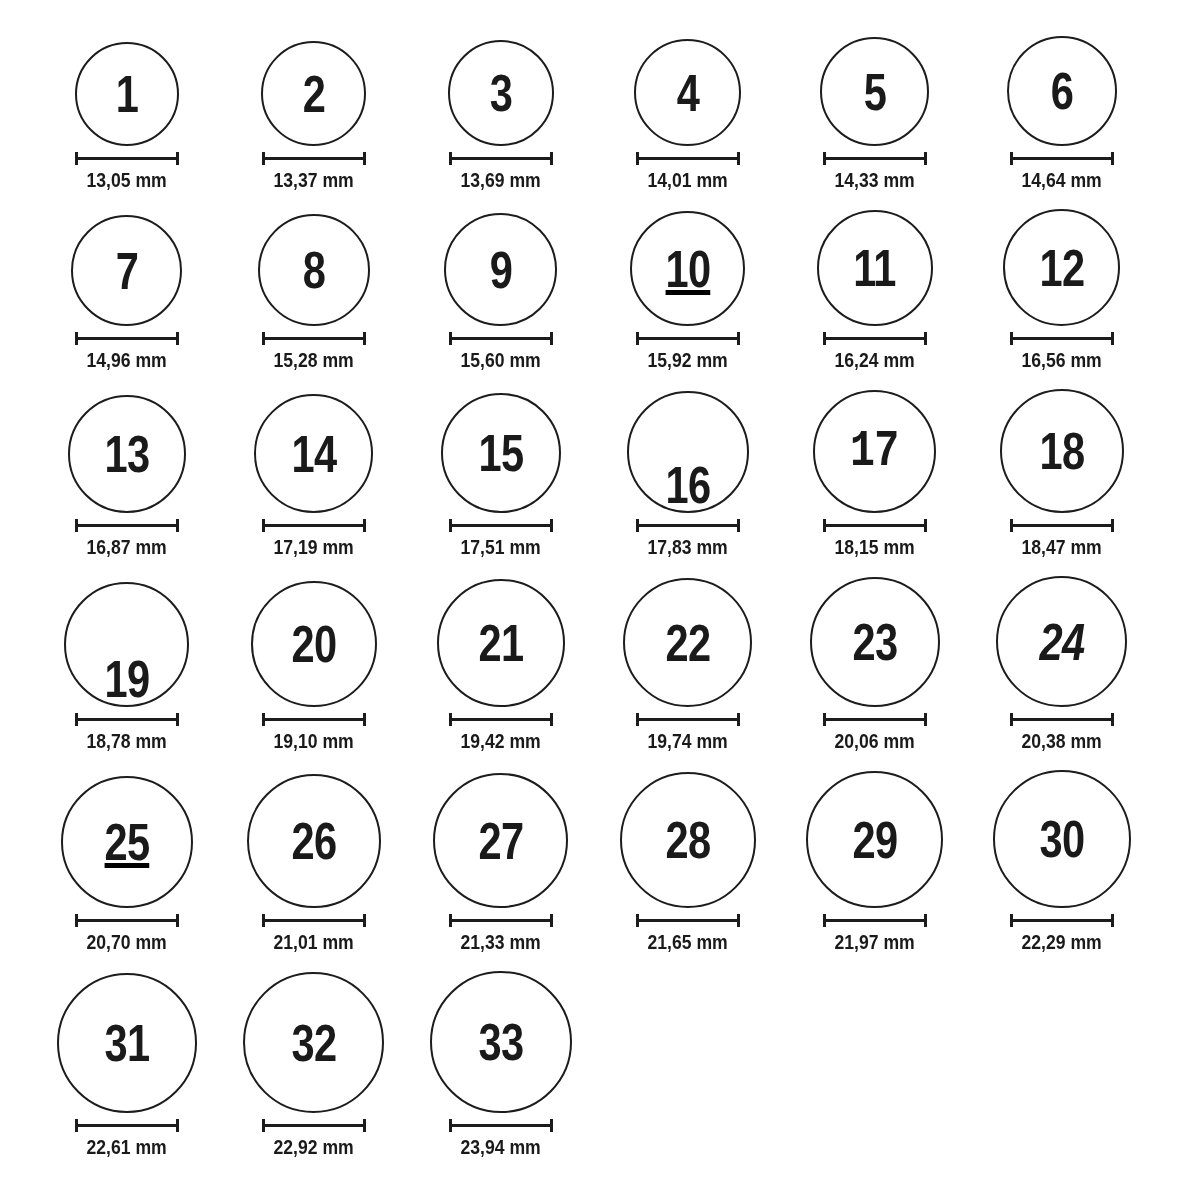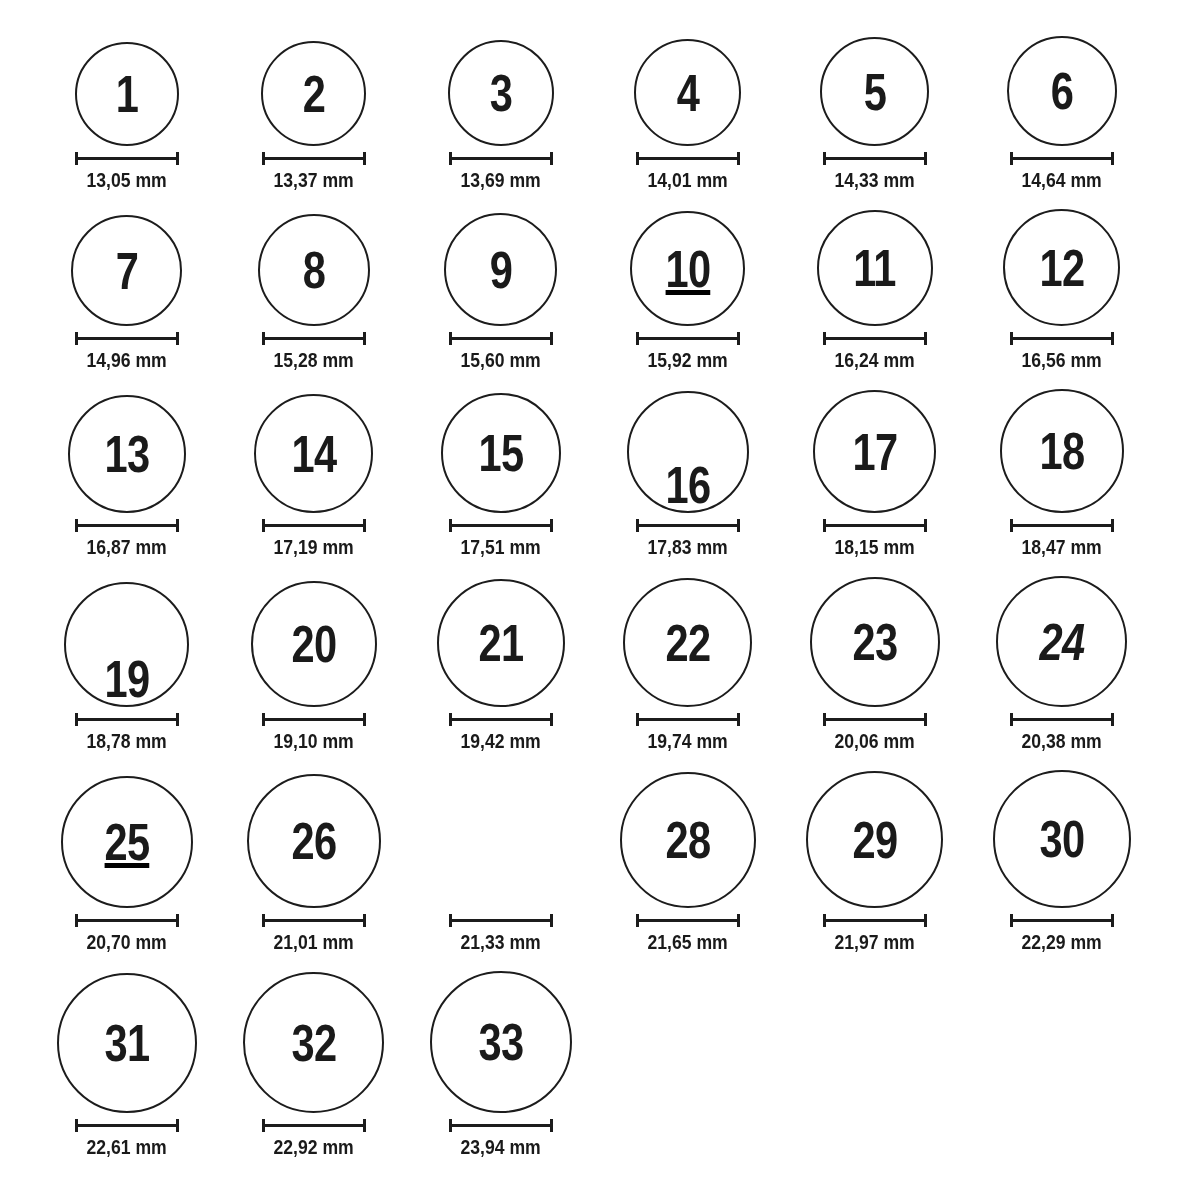--- a/index.html
+++ b/index.html
@@ -220,21 +220,21 @@
       <div class="cell">
     <div class="circle" style="width: 122px; height: 122px; align-items: flex-end;">
       <span class="num">16</span>
     </div>
     <div class="measure">
       <div class="bar"></div>
     </div>
     <div class="label">17,83 mm</div>
   </div>
       <div class="cell">
-    <div class="circle" style="width: 123px; height: 123px;">
+    <div class="circle" style="width: 123px; height: 123px; font-family: Liberation Mono, monospace;">
       <span class="num">17</span>
     </div>
     <div class="measure">
       <div class="bar"></div>
     </div>
     <div class="label">18,15 mm</div>
   </div>
       <div class="cell">
     <div class="circle" style="width: 124px; height: 124px;">
       <span class="num">18</span>
@@ -314,20 +314,23 @@
       <div class="cell">
     <div class="circle" style="width: 134px; height: 134px;">
       <span class="num">26</span>
     </div>
     <div class="measure">
       <div class="bar"></div>
     </div>
     <div class="label">21,01 mm</div>
   </div>
       <div class="cell">
+    <div class="circle" style="width: 135px; height: 135px;">
+      <span class="num">27</span>
+    </div>
     <div class="measure">
       <div class="bar"></div>
     </div>
     <div class="label">21,33 mm</div>
   </div>
       <div class="cell">
     <div class="circle" style="width: 136px; height: 136px;">
       <span class="num">28</span>
     </div>
     <div class="measure">

